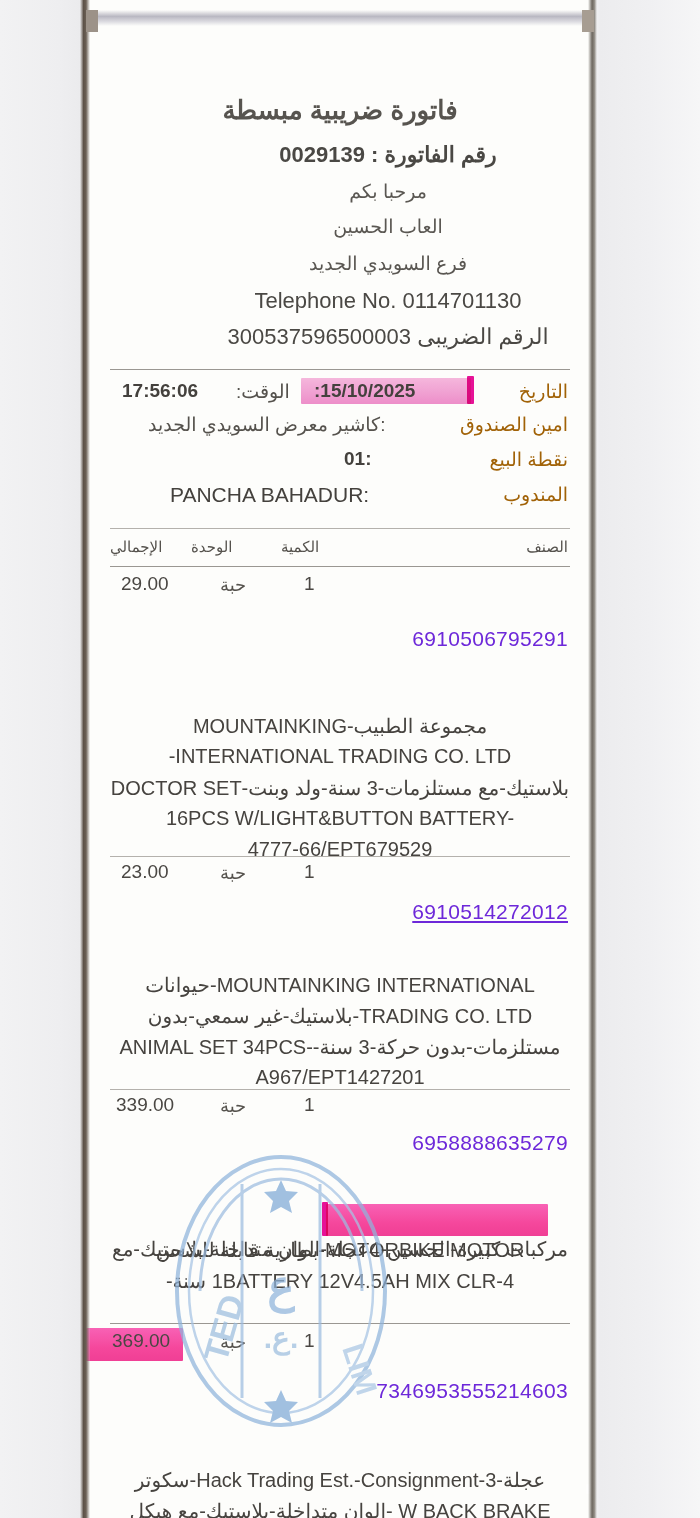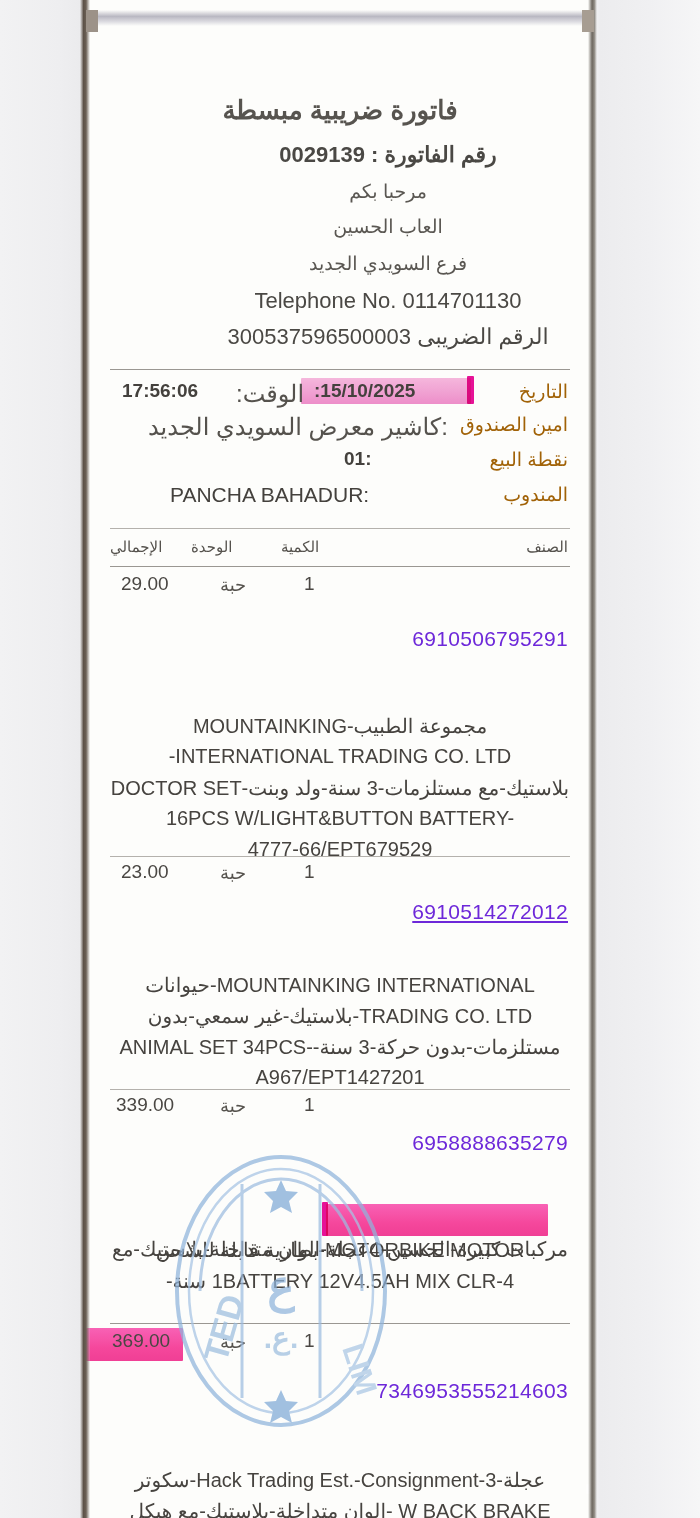--- a/index.html
+++ b/index.html
@@ -106,21 +106,21 @@
   .meta-label {
     position: absolute; right: 26px; top: 0;
     font-size: 19px; color: #a16207; direction: rtl;
   }
   .meta-value {
     position: absolute; top: 0;
     font-size: 19px; color: #44413d; font-weight: 600;
   }
   .meta-value2 {
     position: absolute; top: 0;
-    font-size: 24px; color: #55524d; direction: rtl;
+    font-size: 19px; color: #55524d; direction: rtl;
   }
 
   
   .col-head { position: absolute; font-size: 15px; color: #55524d; direction: rtl; }
 
   
   .item-num { position: absolute; font-size: 19px; color: #4a4743; }
   .item-qty { position: absolute; font-size: 19px; color: #4a4743; }
   .item-unit { position: absolute; font-size: 18px; color: #55524d; direction: rtl; }
 

